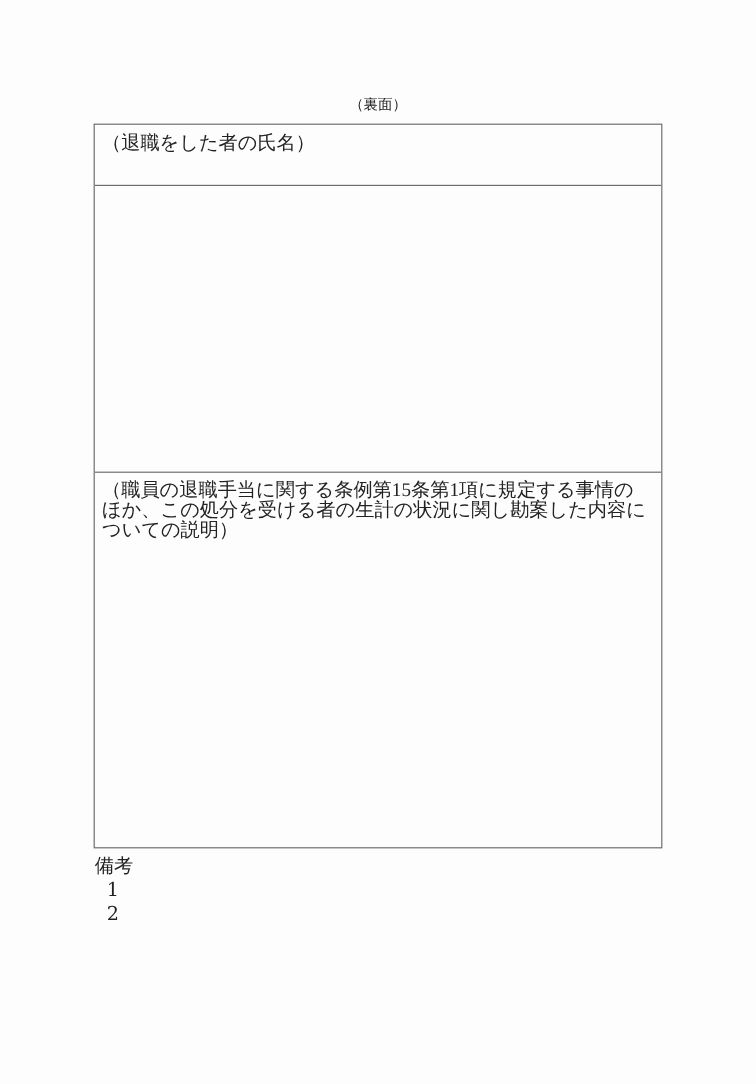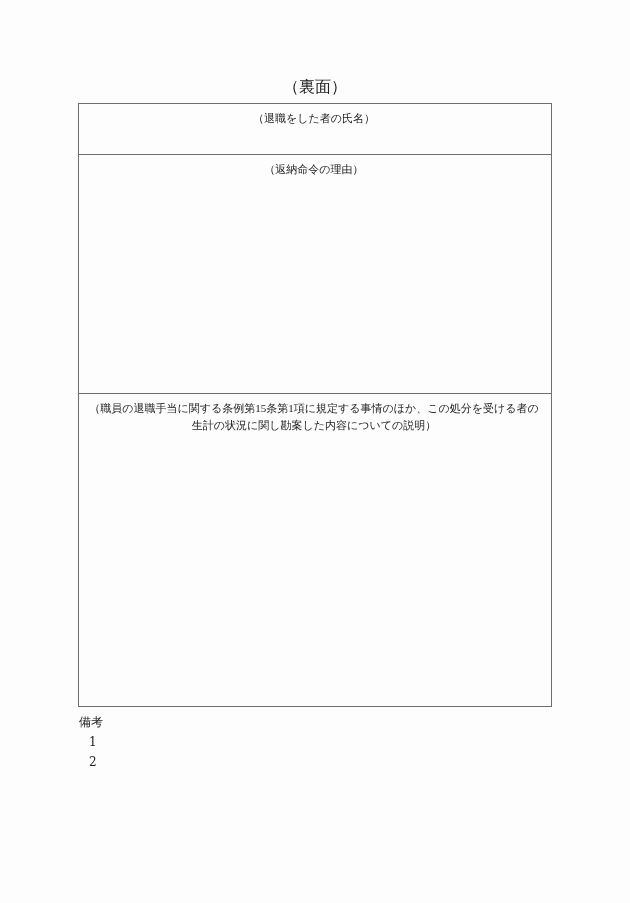--- a/index.html
+++ b/index.html
@@ -14,21 +14,21 @@
       font-family: "DejaVu Serif", "Liberation Serif", serif;
       color: #222;
       overflow: hidden;
     }
     .page-heading {
       position: absolute;
       top: 79px;
       left: 0;
       width: 630px;
       text-align: center;
-      font-size: 16px;
+      font-size: 12px;
       line-height: 16px;
     }
     .form-table {
       position: absolute;
       left: 78px;
       top: 103px;
       width: 474px;
       border: 1px solid #6e6e6e;
       box-sizing: border-box;
     }
@@ -38,36 +38,35 @@
       padding: 6px 8px 0 6px;
       position: relative;
     }
     .form-row:last-child {
       border-bottom: none;
     }
     .row-name { height: 51px; }
     .row-reason { height: 239px; }
     .row-explanation { height: 312px; font-family: Liberation Serif, serif; }
     .row-label {
-      font-size: 11px;
+      font-size: 16px;
       line-height: 17px;
       letter-spacing: 0;
-      text-align: center;
     }
     .row-content {
       font-size: 12px;
       line-height: 17px;
       min-height: 17px;
     }
     .remarks {
       position: absolute;
       left: 79px;
       top: 714px;
       width: 480px;
-      font-size: 12px;
+      font-size: 16px;
     }
     .remarks-title {
       line-height: 16px;
       margin-bottom: 4px;
     }
     .remarks-item {
       display: flex;
       line-height: 16px;
       margin-bottom: 4px;
     }
@@ -84,21 +83,20 @@
 <body>
 
 <div class="page-heading">（裏面）</div>
 
 <div class="form-table">
   <div class="form-row row-name">
     <div class="row-label">（退職をした者の氏名）</div>
     <div class="row-content"></div>
   </div>
   <div class="form-row row-reason">
-    <div class="row-label">（返納命令の理由）</div>
     <div class="row-content"></div>
   </div>
   <div class="form-row row-explanation">
     <div class="row-label">（職員の退職手当に関する条例第15条第1項に規定する事情のほか、この処分を受ける者の生計の状況に関し勘案した内容についての説明）</div>
     <div class="row-content"></div>
   </div>
 </div>
 
 <div class="remarks">
   <div class="remarks-title">備考</div>

